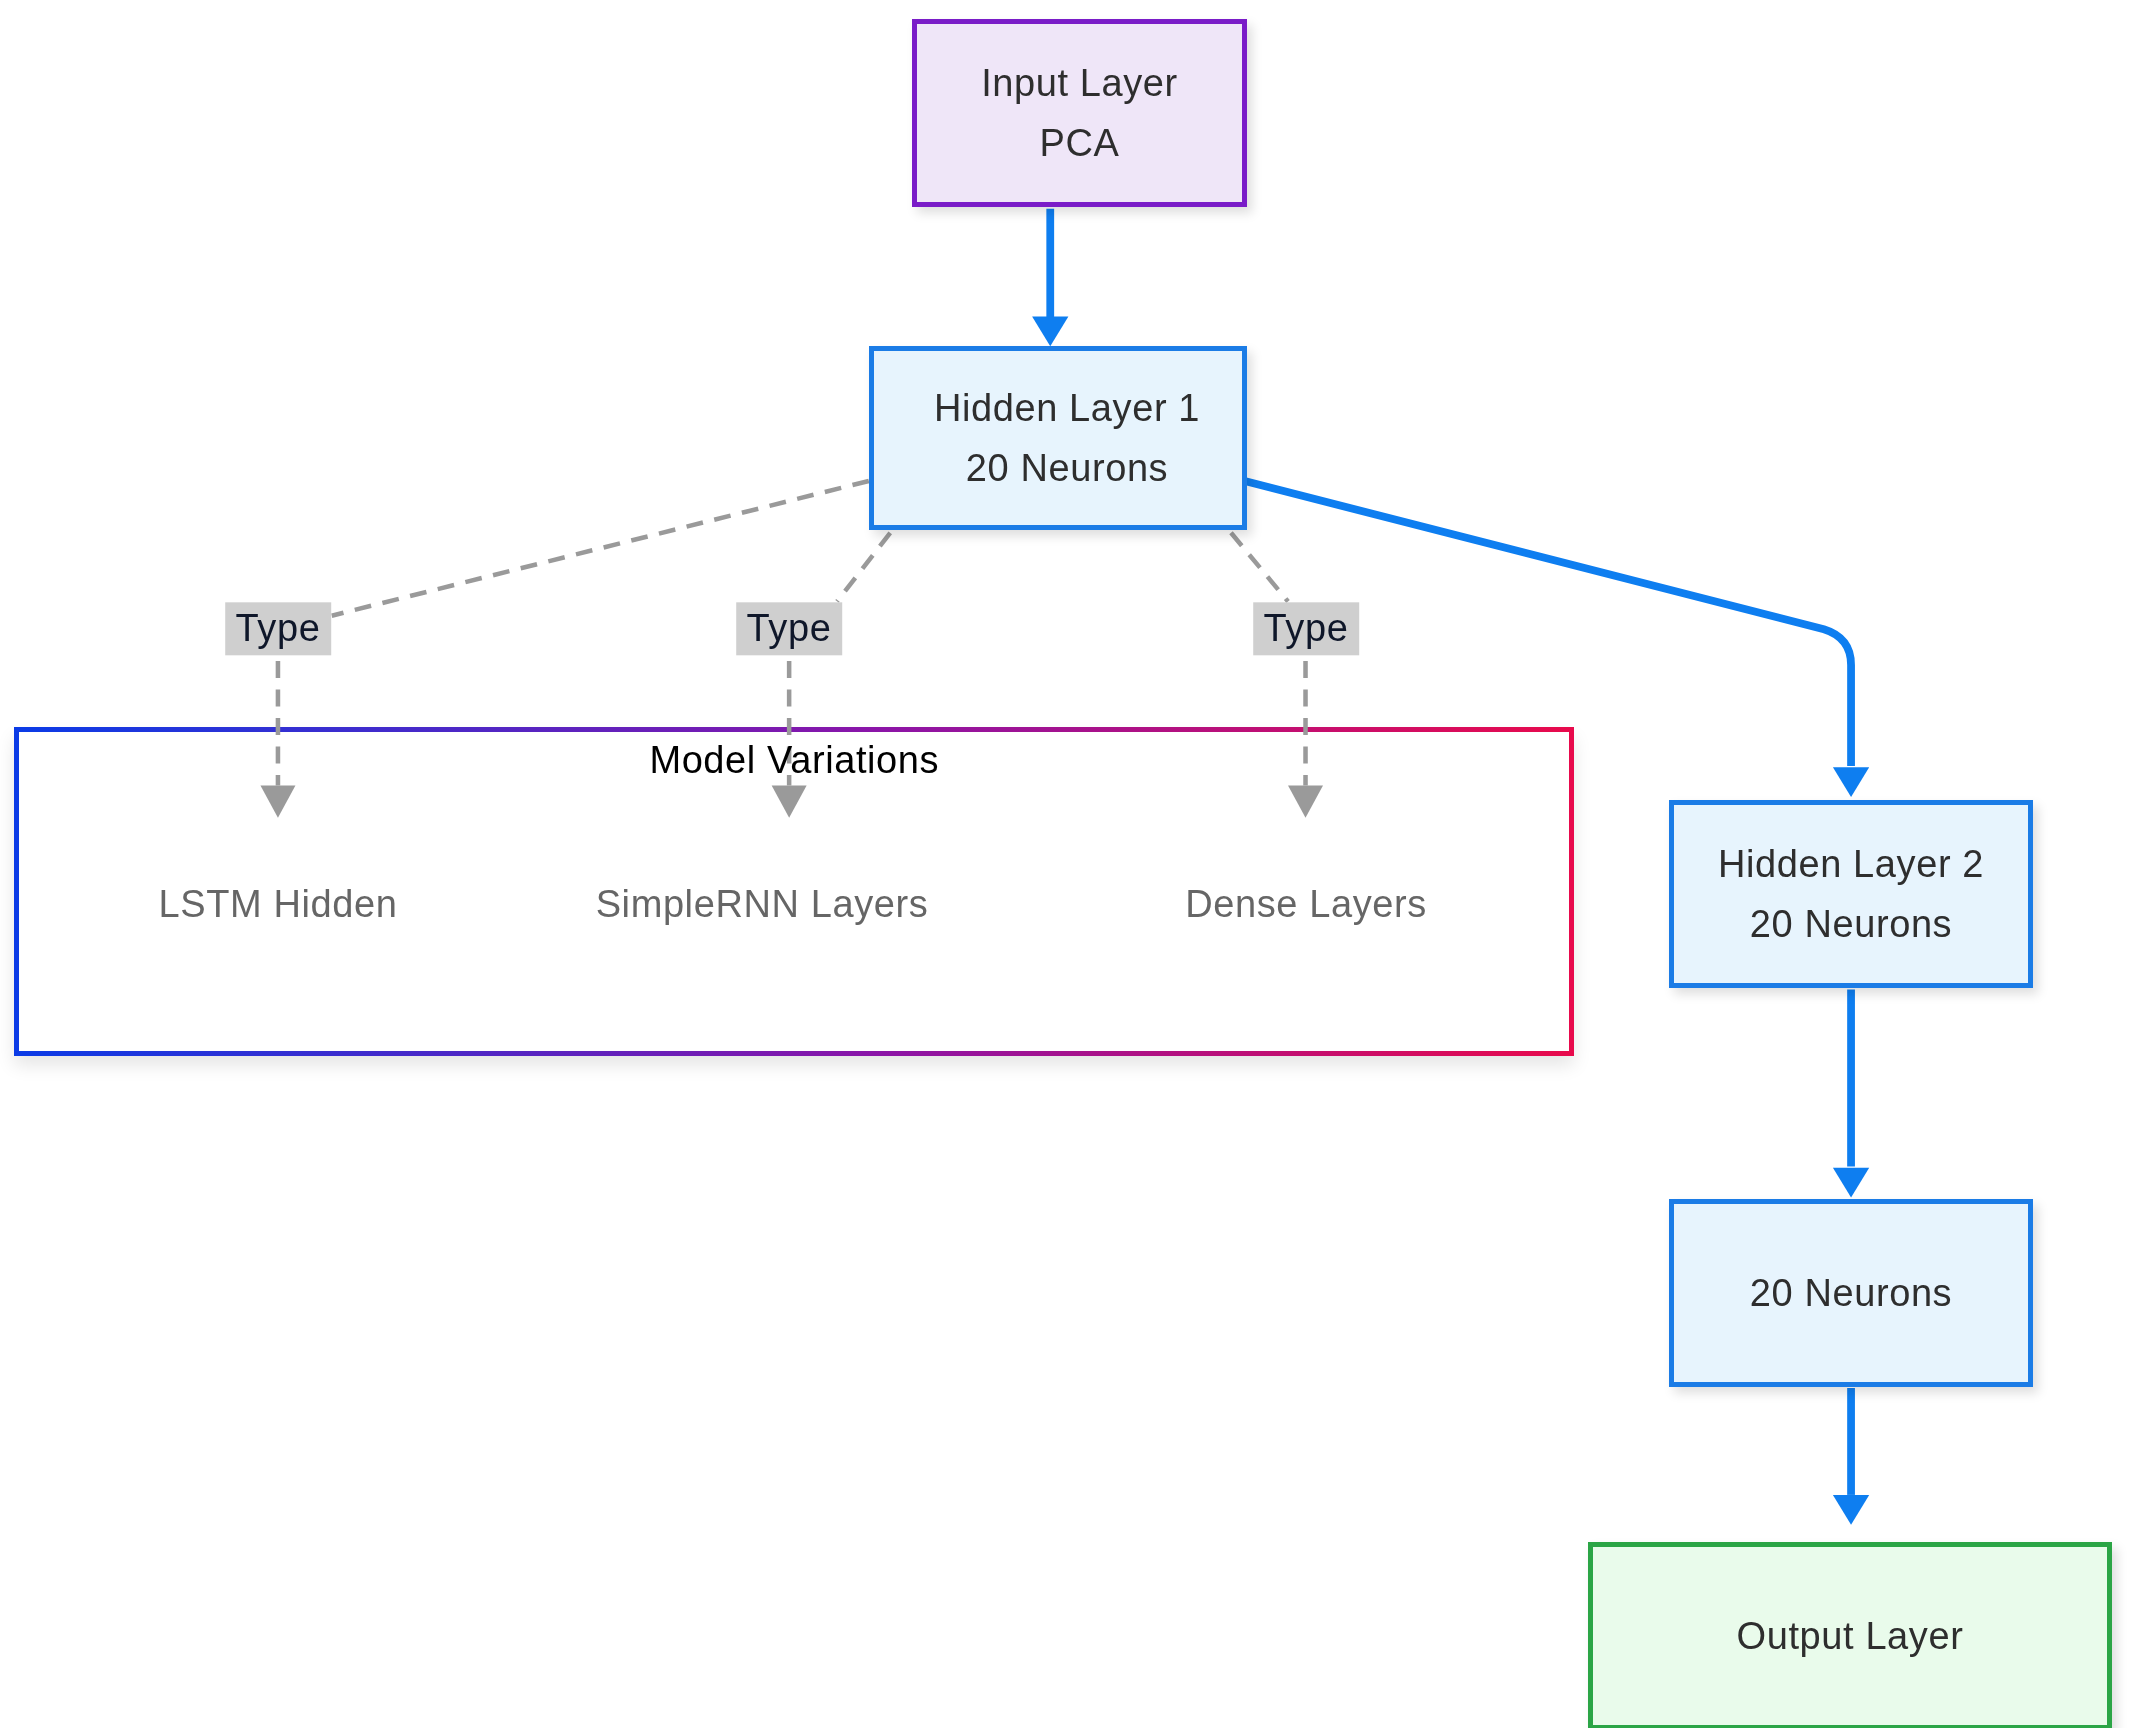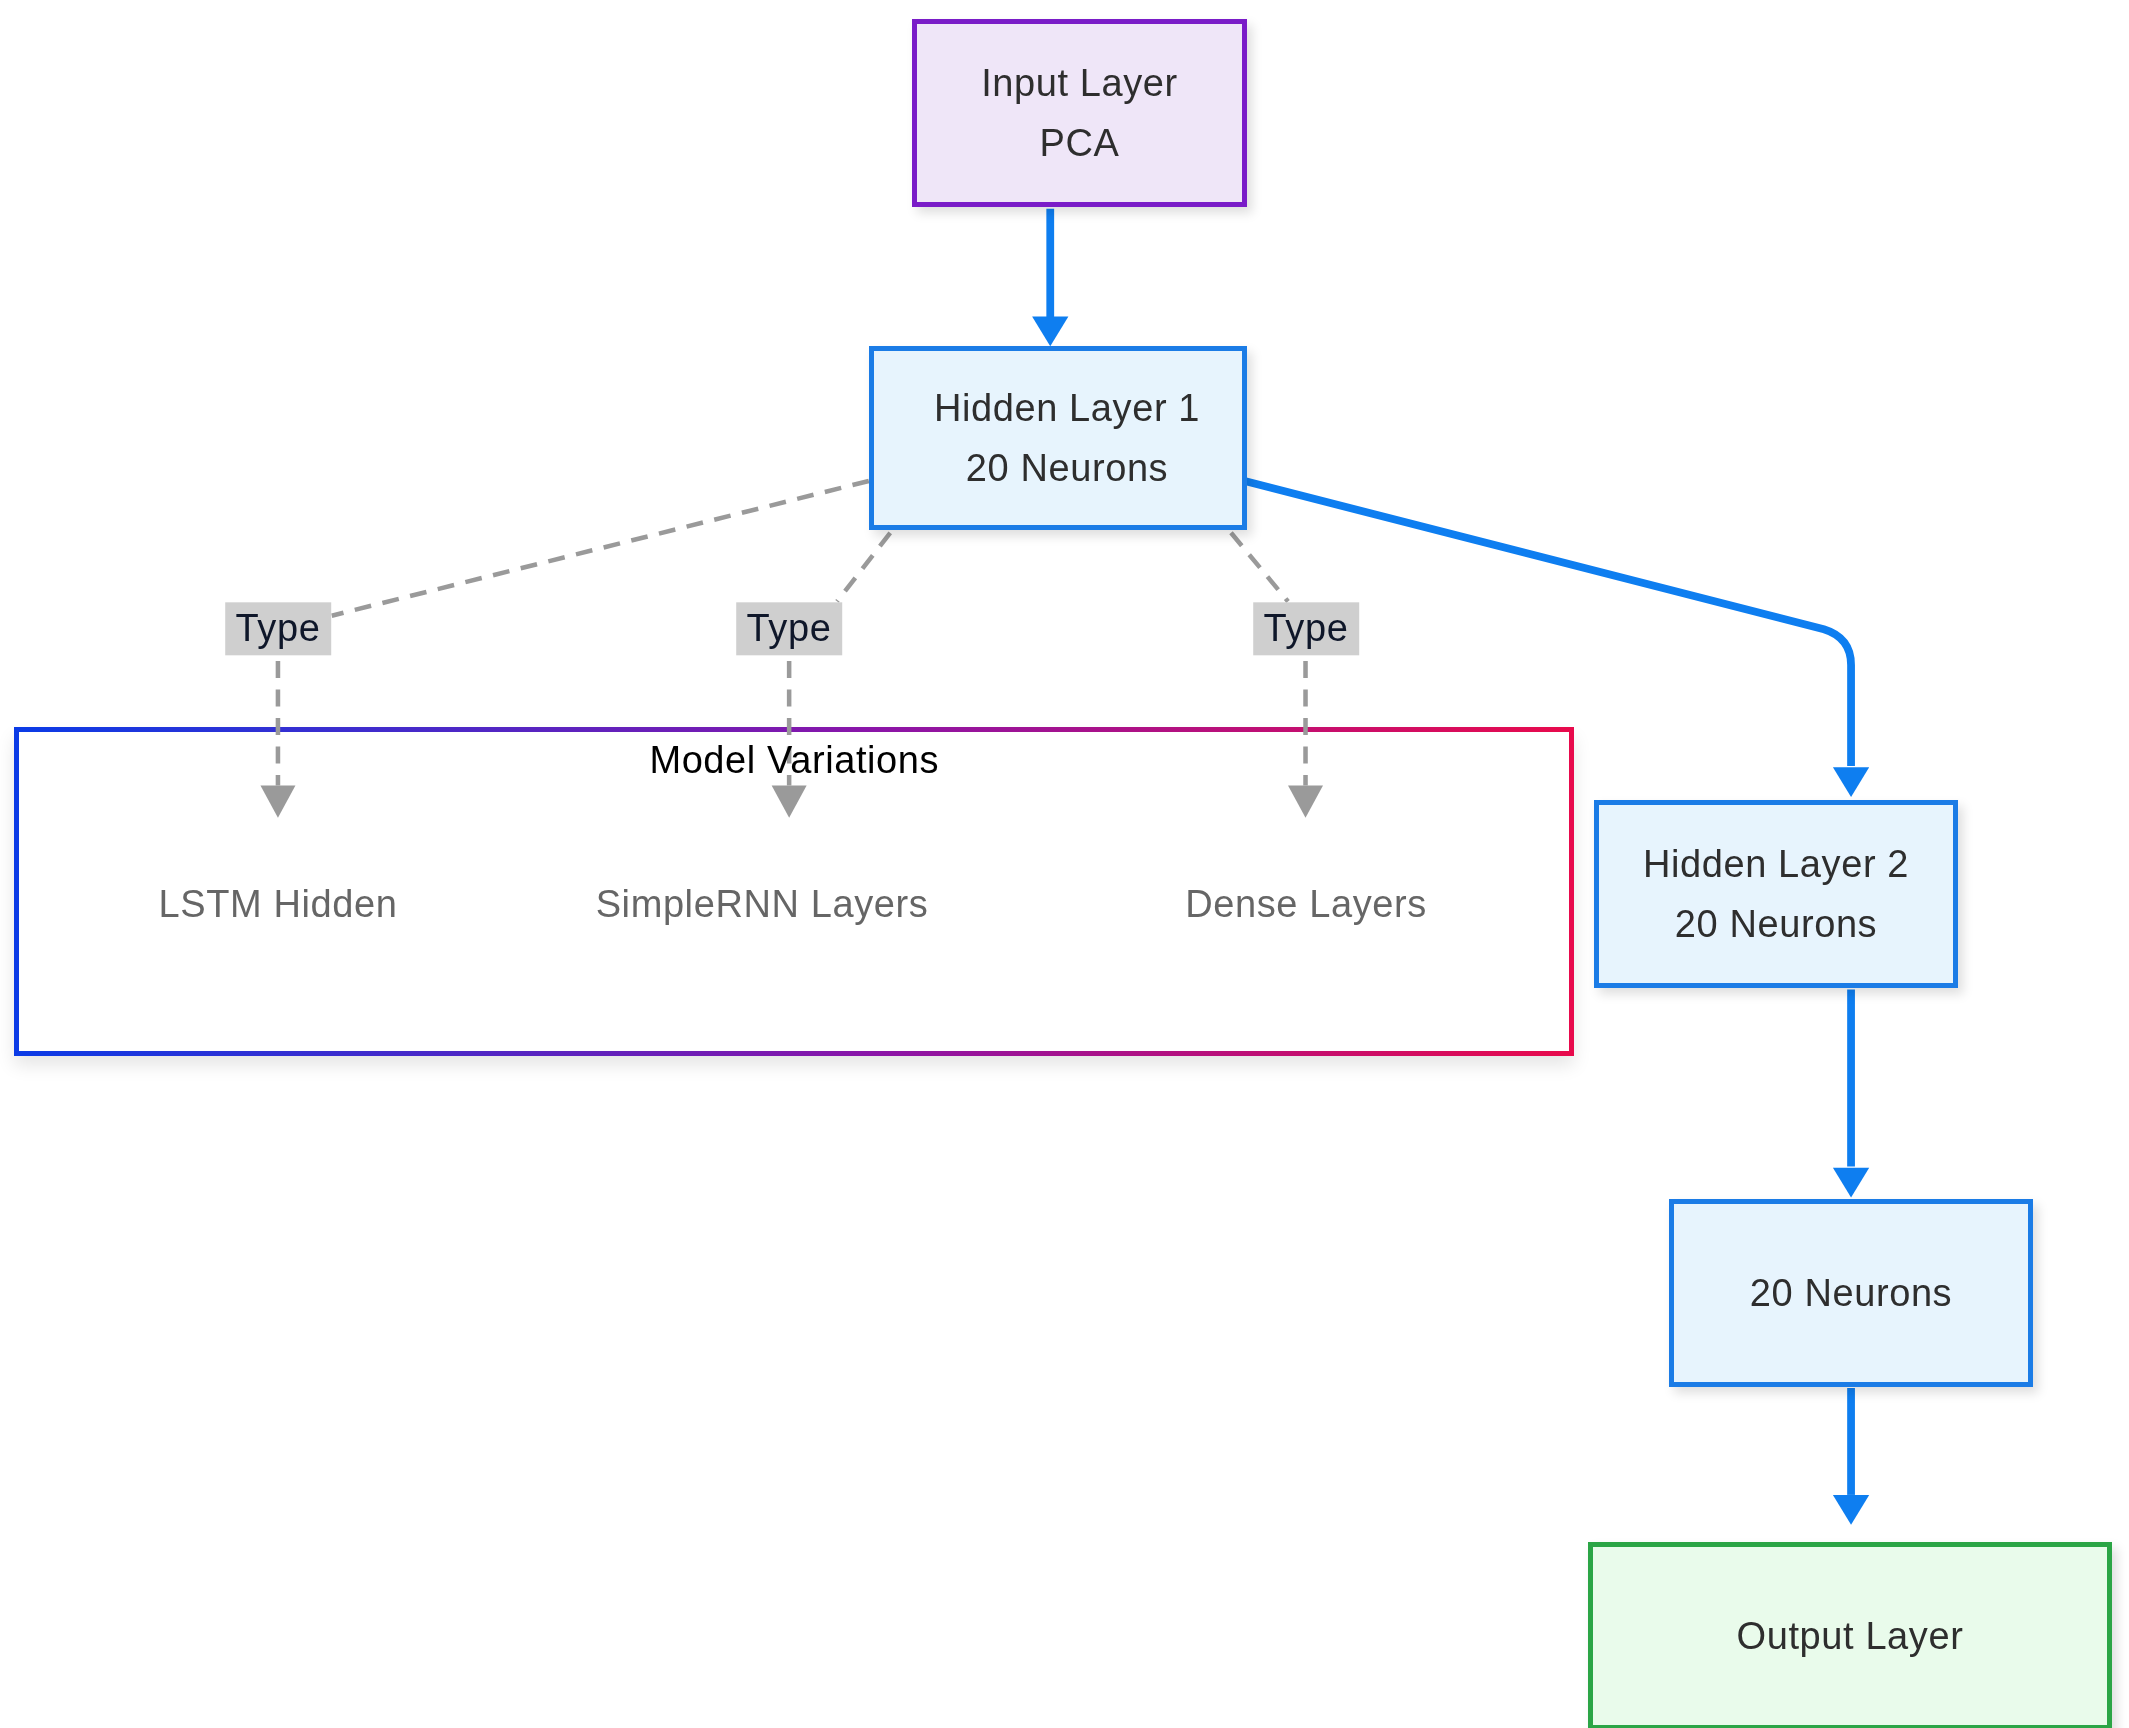--- a/index.html
+++ b/index.html
@@ -81,21 +81,21 @@
   <div class="node purple" style="left:883px;top:19.4px;width:325px;height:178px;margin-left:29px;">
     <div>Input Layer</div>
     <div>PCA</div>
   </div>
 
   <div class="node blue" style="left:869px;top:346px;width:350px;height:174px;padding-left:18px;">
     <div>Hidden Layer 1</div>
     <div>20 Neurons</div>
   </div>
 
-  <div class="node blue" style="left:1594px;top:800px;width:354px;height:178px;">
+  <div class="node blue" style="left:1669px;top:800px;width:354px;height:178px;">
     <div>Hidden Layer 2</div>
     <div>20 Neurons</div>
   </div>
 
   <div class="node blue" style="left:1669px;top:1199px;width:354px;height:178px;">
     <div>20 Neurons</div>
   </div>
 
   <div class="node green" style="left:1588px;top:1526px;width:514px;height:178px;">
     <div>Output Layer</div>

